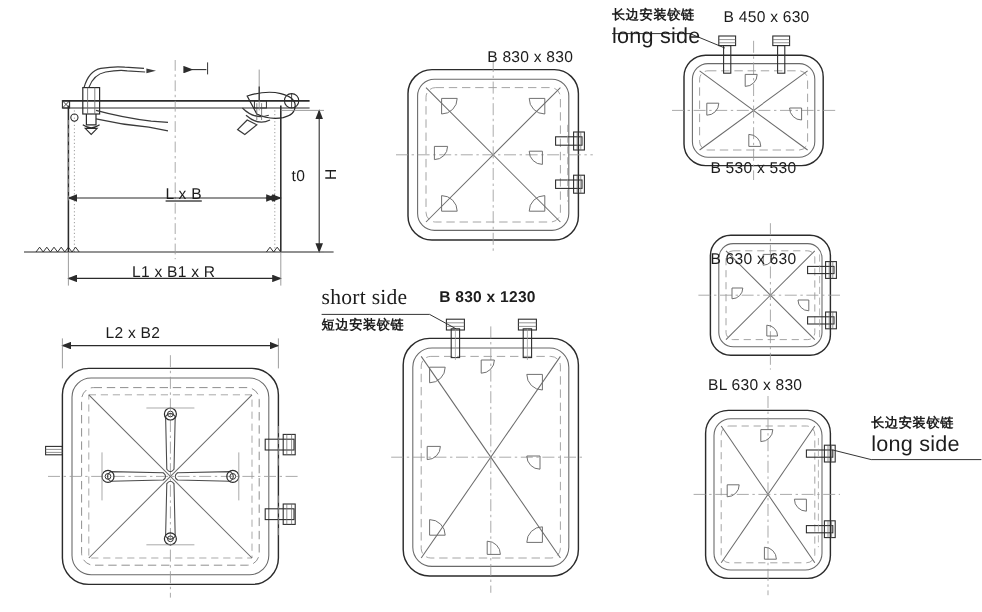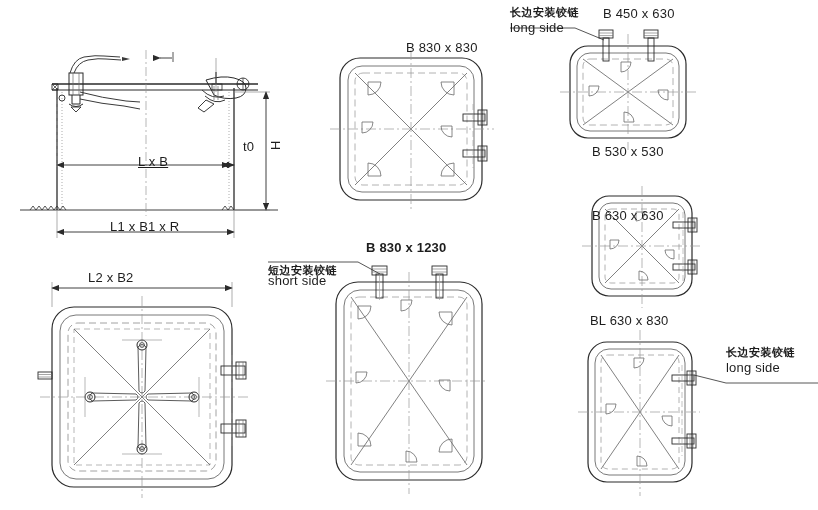--- a/index.html
+++ b/index.html
@@ -1,21 +1,21 @@
 <!DOCTYPE html>
 <html><head>
 <meta charset="utf-8">
 <style>
   html,body{margin:0;padding:0;background:#ffffff;}
   body{width:818px;height:510px;position:relative;overflow:hidden;
        font-family:"Liberation Sans","DejaVu Sans",sans-serif;color:#1a1a1a;}
   .drawing{position:absolute;left:0;top:0;width:818px;height:510px;}
   .lbl{position:absolute;white-space:nowrap;font-size:12.5px;color:#1d1d1d;letter-spacing:.2px;}
   .lbl.cn{font-size:11px;font-family:"DejaVu Sans",sans-serif;font-weight:600;letter-spacing:.5px;}
-  .lbl.en{font-size:13px;}
+  .lbl.en{font-size:18px;}
   .lbl.dim{font-size:13px;}
   .lbl.vert{transform:rotate(-90deg);transform-origin:left top;}
   svg{display:block;}
 </style>
 </head>
 <body>
 
 <div class="drawing">
 
 <svg width="818" height="510" viewBox="0 0 818 510">
@@ -329,27 +329,27 @@
 <div class="lbl dim" style="left:138px;top:154px;text-decoration:underline;">L x B</div>
 <div class="lbl dim" style="left:243px;top:139px;">t0</div>
 <div class="lbl dim vert" style="left:268px;top:150px;">H</div>
 <div class="lbl dim" style="left:110px;top:219px;">L1 x B1 x R</div>
 
 <div class="lbl dim" style="left:88px;top:270px;">L2 x B2</div>
 
 <div class="lbl dim" style="left:363px;top:40px;margin-left:43px;">B 830 x 830</div>
 
 <div class="lbl cn" style="left:268px;top:234px;margin-top:29px;">短边安装铰链</div>
-<div class="lbl en" style="left:268px;top:273px;">short side</div>
+<div class="lbl en" style="left:268px;top:237px;font-family:Liberation Serif, serif;">short side</div>
 <div class="lbl dim" style="left:366px;top:240px;font-weight:bold;">B 830 x 1230</div>
 
 <div class="lbl cn" style="left:510px;top:5px;">长边安装铰链</div>
 <div class="lbl en" style="left:510px;top:20px;">long side</div>
 <div class="lbl dim" style="left:603px;top:6px;">B 450 x 630</div>
 
-<div class="lbl dim" style="left:592px;top:144px;">B 530 x 530</div>
+<div class="lbl dim" style="left:592px;top:132px;">B 530 x 530</div>
 <div class="lbl dim" style="left:592px;top:168px;margin-top:40px;">B 630 x 630</div>
 
 <div class="lbl dim" style="left:590px;top:313px;">BL 630 x 830</div>
 <div class="lbl cn" style="left:726px;top:345px;">长边安装铰链</div>
 <div class="lbl en" style="left:726px;top:360px;">long side</div>
 
 </div>
 
 </body></html>

